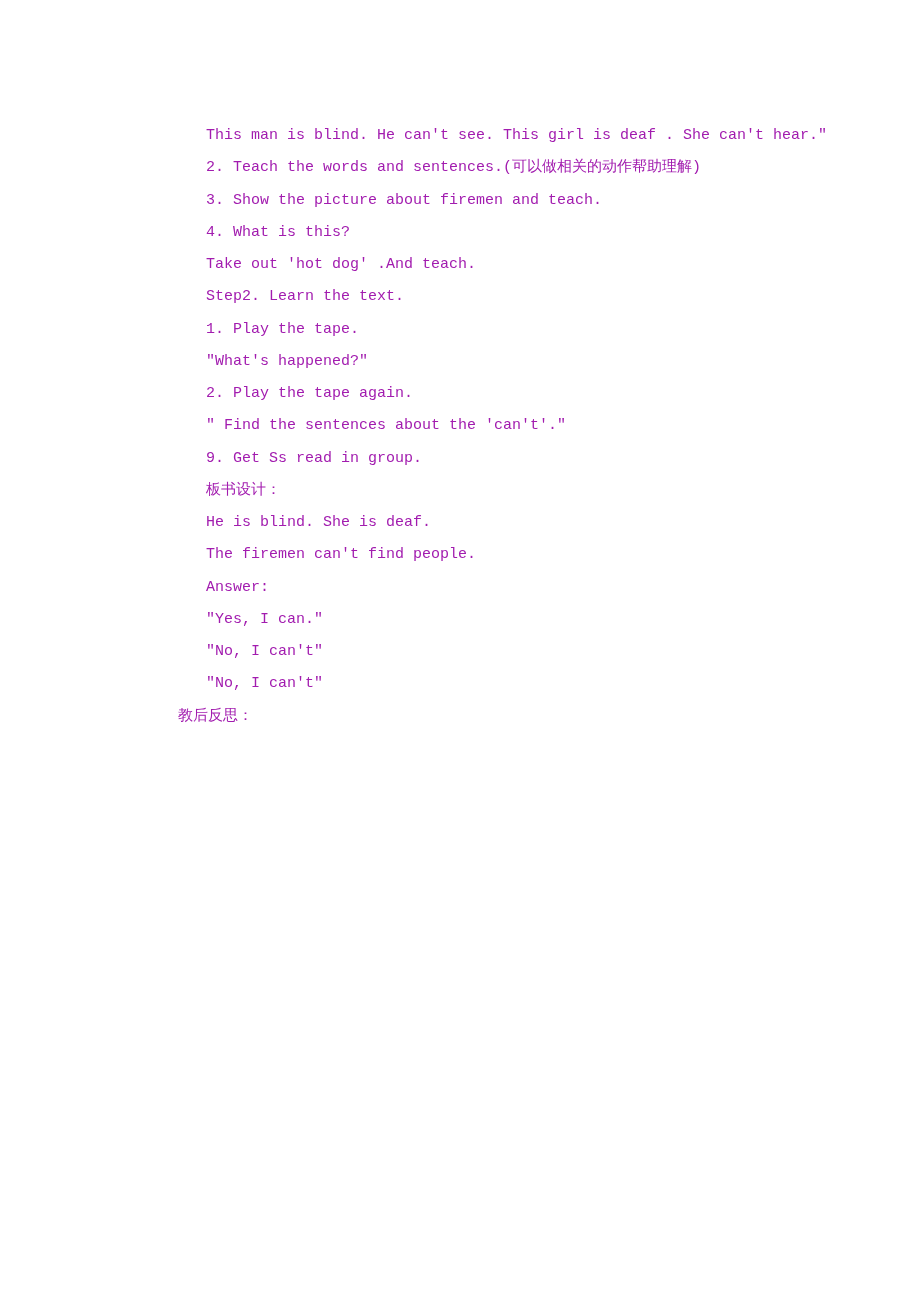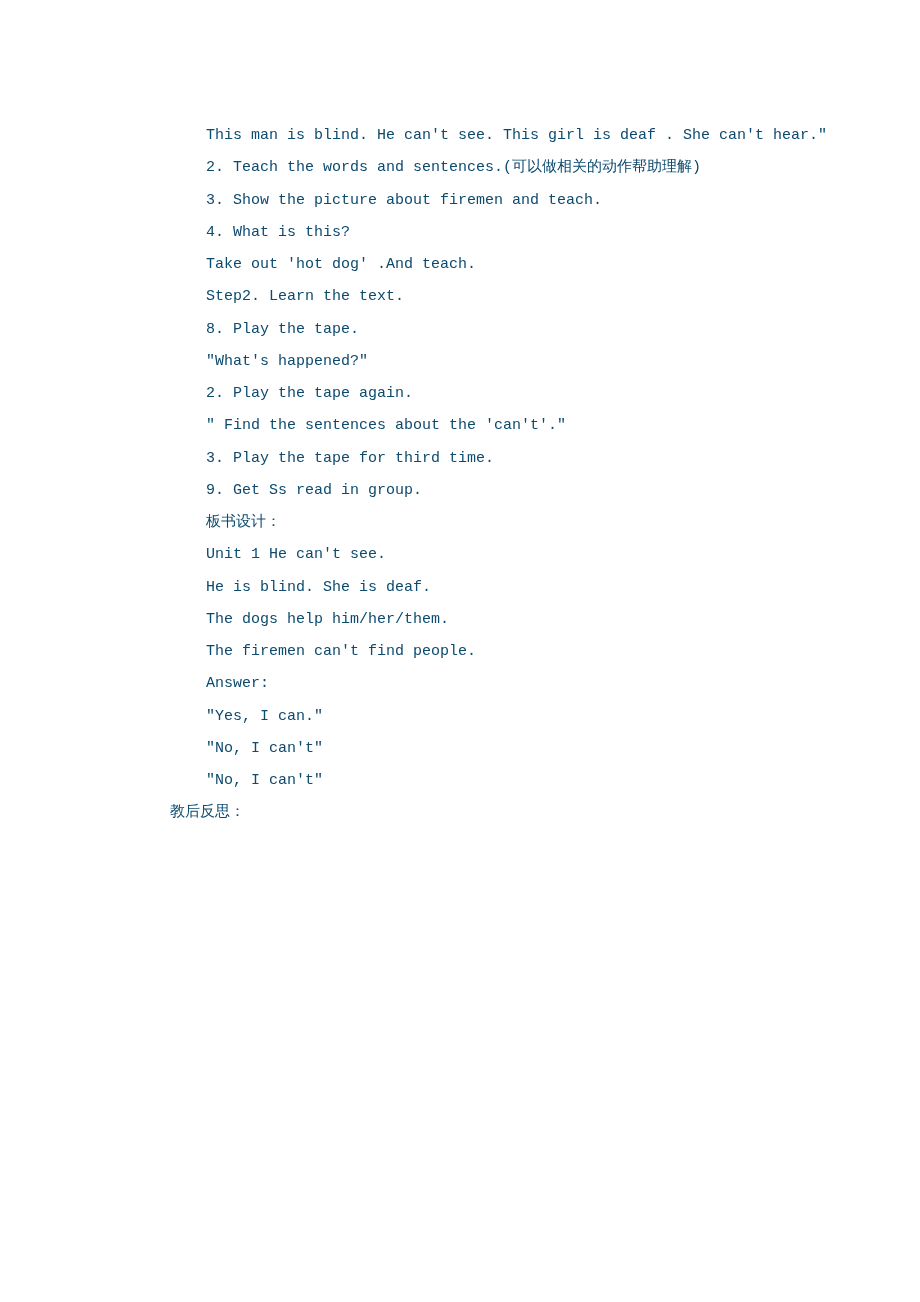--- a/index.html
+++ b/index.html
@@ -6,50 +6,47 @@
       margin: 0;
       padding: 0;
       background: #ffffff;
       font-family: "SimSun", "Courier New", monospace;
       width: 920px;
     }
     .page {
       padding: 120px 180px 0 170px;
       line-height: 2.15;
       font-size: 15px;
-      color: #0c4a6e;
+      color: #a21caf;
     }
     .line {
       margin-left: 36px;
       white-space: nowrap;
     }
     .line-flush {
-      margin-left: 0;
+      margin-left: 8px;
       white-space: nowrap;
     }
   </style>
 </head>
 <body>
 
 <div class="page">
   <div class="line">This man is blind. He can't see.  This girl is deaf . She can't hear."</div>
   <div class="line">2. Teach the words and sentences.(可以做相关的动作帮助理解)</div>
   <div class="line">3. Show the picture about firemen and teach.</div>
   <div class="line">4.  What is this?</div>
   <div class="line">Take out 'hot dog' .And teach.</div>
   <div class="line">Step2. Learn the text.</div>
-  <div class="line">8. Play the tape.</div>
+  <div class="line">1. Play the tape.</div>
   <div class="line">"What's happened?"</div>
   <div class="line">2. Play the tape again.</div>
   <div class="line">" Find the sentences about the 'can't'."</div>
-  <div class="line">3. Play the tape for third time.</div>
   <div class="line">9. Get Ss read in group.</div>
   <div class="line">板书设计：</div>
-  <div class="line"> Unit 1  He can't see.</div>
   <div class="line">He is blind. She is deaf.</div>
-  <div class="line">The dogs help him/her/them.</div>
   <div class="line">The firemen can't find people.</div>
   <div class="line">Answer:</div>
   <div class="line">"Yes, I can."</div>
   <div class="line">"No, I can't"</div>
   <div class="line">"No, I can't"</div>
   <div class="line-flush">教后反思：</div>
 </div>
 
 </body></html>

